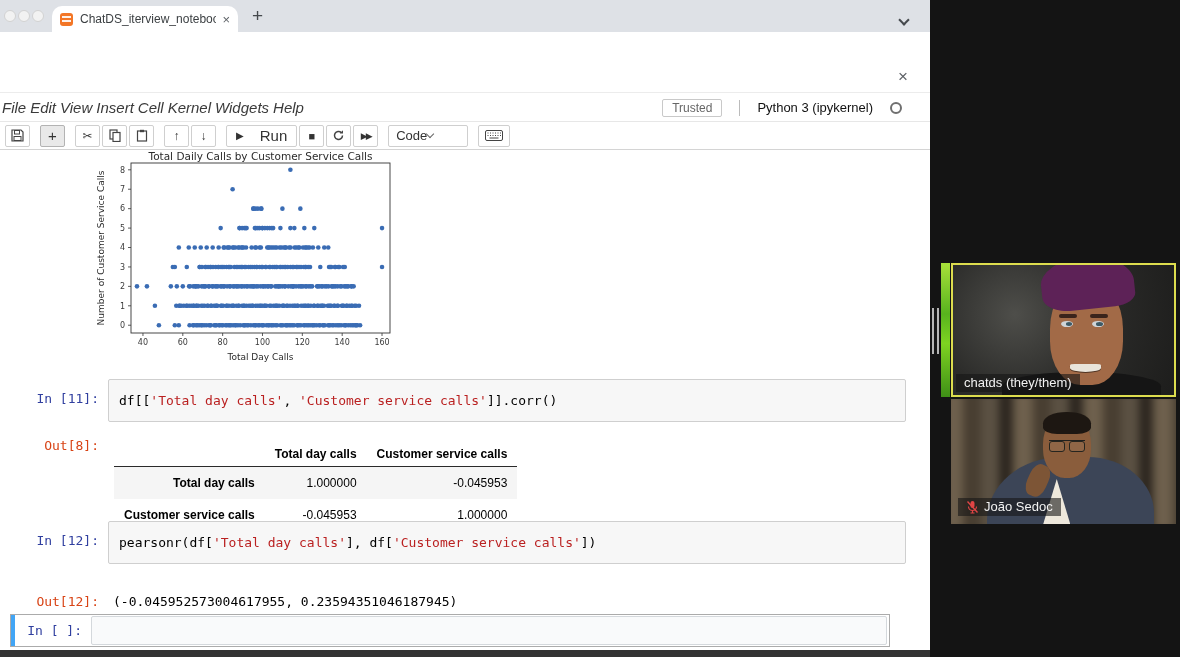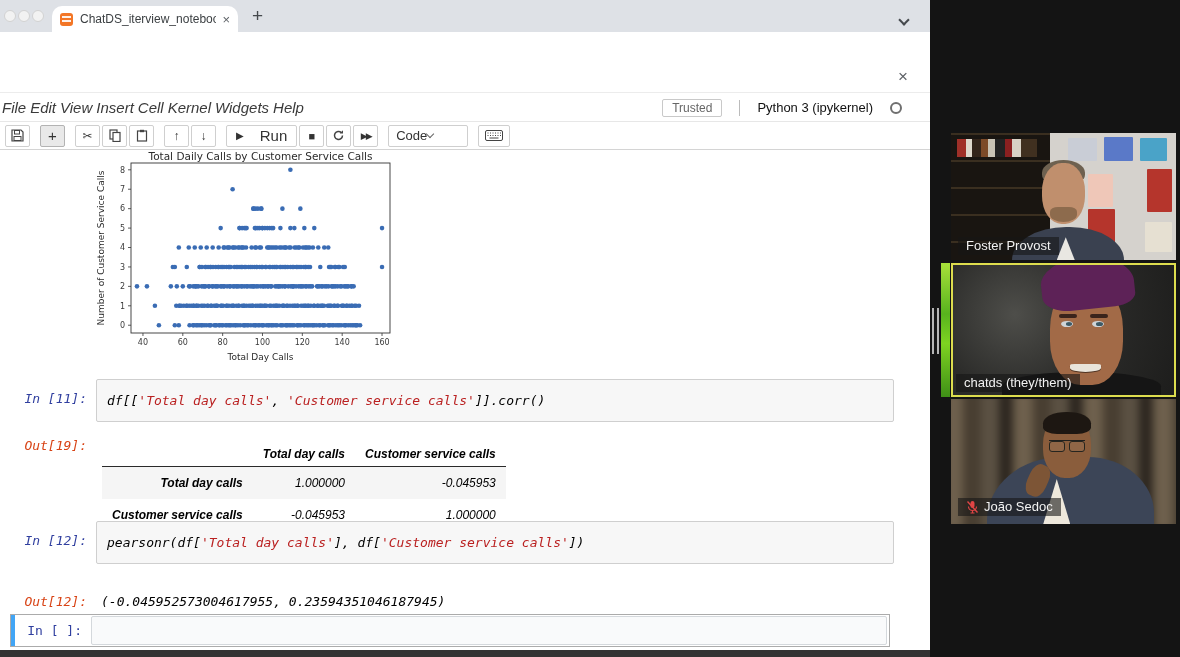--- a/index.html
+++ b/index.html
@@ -66,21 +66,21 @@
   .cellsel .chev { width:6px; height:6px; border-width:1.5px; border-color:#666; margin-top:-3px; }
 
   
   .nbarea { position:absolute; left:0; top:150px; width:930px; height:500px; background:#fff; overflow:hidden; }
   .figure { position:absolute; left:95px; top:2px; }
   .figure svg text { font-family:"DejaVu Sans", sans-serif; fill:#2b2b2b; }
   .figure .tick { font-size:8px; fill:#3a3a3a; }
   .figure .ctitle { font-size:10.5px; }
   .figure .alabel { font-size:9px; }
 
-  .cellrow { position:absolute; left:12px; width:882px; display:flex;font-style:italic; }
+  .cellrow { position:absolute; left:24px; width:882px; display:flex; }
   .prompt { width:84px; flex:0 0 84px; text-align:right; padding-right:9px;
             font-family:"DejaVu Sans Mono", monospace; font-size:13px; }
   .in-p  { color:#303f9f; }
   .out-p { color:#d84315; }
   .codebox { flex:1; background:#f7f7f7; border:1px solid #cfcfcf; border-radius:2px;
              padding:12px 10px; font-family:"DejaVu Sans Mono", monospace; font-size:13px; line-height:17px; }
   .tok-p { color:#000; } .tok-s { color:#ba2121; } .tok-k { color:#008000; font-weight:bold; }
 
   .corr-table { border-collapse:collapse; margin-left:6px; margin-top:6px;
                 font-size:12px; color:#000; }
@@ -804,21 +804,21 @@
       </div>
 
       <div class="cellrow" style="top:229px;">
         <div class="prompt in-p" style="padding-top:12px;">In [11]:</div>
         <div class="codebox">
             <div><span class="tok-p">df[[</span><span class="tok-s">'Total day calls'</span><span class="tok-p">, </span><span class="tok-s">'Customer service calls'</span><span class="tok-p">]].corr()</span></div>
           </div>
       </div>
 
       <div class="cellrow" style="top:286px;">
-        <div class="prompt out-p" style="padding-top:2px;">Out[19]:</div>
+        <div class="prompt out-p" style="padding-top:2px;">Out[8]:</div>
         <table class="corr-table" id="corr-table">
             <thead>
               <tr>
                 <th class="blank"></th>
                 <th>Total day calls</th>
                 <th>Customer service calls</th>
               </tr>
             </thead>
             <tbody>
               <tr class="odd">
@@ -856,40 +856,20 @@
     <div class="bottom-strip"></div>
   </div>
 
   <div id="vpanel">
     <span class="vres">
         <i></i>
         <i></i>
       </span>
     <span class="green-strip"></span>
 
-    <div class="vtile t1">
-      <div class="shelf"></div>
-      <div class="books"></div>
-      <span class="paper" style="left:52%; top:4%;  width:13%; height:18%; background:#c9cdd6;"></span>
-      <span class="paper" style="left:68%; top:3%;  width:13%; height:19%; background:#5a79c8;"></span>
-      <span class="paper" style="left:84%; top:4%;  width:12%; height:18%; background:#4aa3c8;"></span>
-      <span class="paper" style="left:49%; top:30%; width:10%; height:26%; background:#e8e2d4;"></span>
-      <span class="paper" style="left:61%; top:32%; width:11%; height:26%; background:#efc7b8;"></span>
-      <span class="paper" style="left:61%; top:60%; width:12%; height:30%; background:#b5352c;"></span>
-      <span class="paper" style="left:87%; top:28%; width:11%; height:34%; background:#b5352c;"></span>
-      <span class="paper" style="left:86%; top:70%; width:12%; height:24%; background:#e6e0d2;"></span>
-      <div class="person-body"></div>
-      <div class="shirt"></div>
-      <div class="hair"></div>
-      <div class="head"></div>
-      <div class="beard"></div>
-      <span class="namechip">
-        <span>Foster Provost</span>
-      </span>
-    </div>
 
     <div class="vtile t2">
       <div class="shoulders"></div>
       <div class="face"></div>
       <div class="hairm"></div>
       <span class="brow" style="left:48%;"></span>
       <span class="brow" style="left:62%;"></span>
       <span class="eye" style="left:49%;"></span>
       <span class="eye" style="left:63%;"></span>
       <div class="smile"></div>

